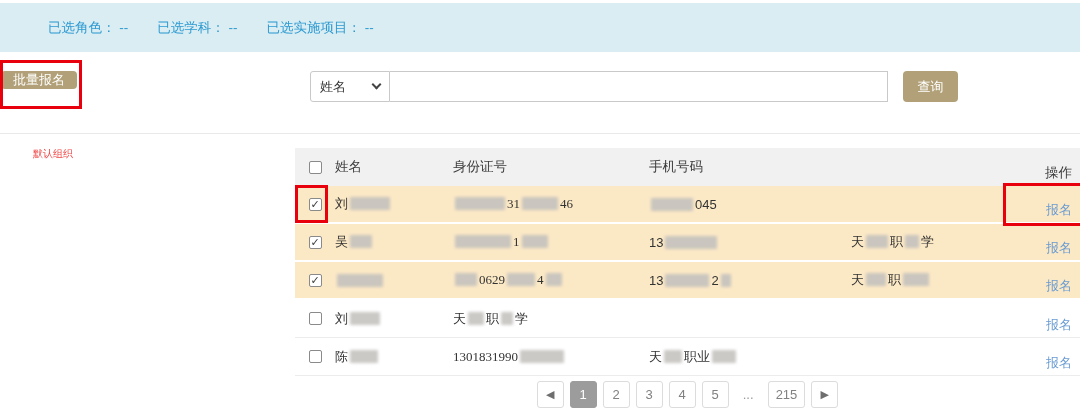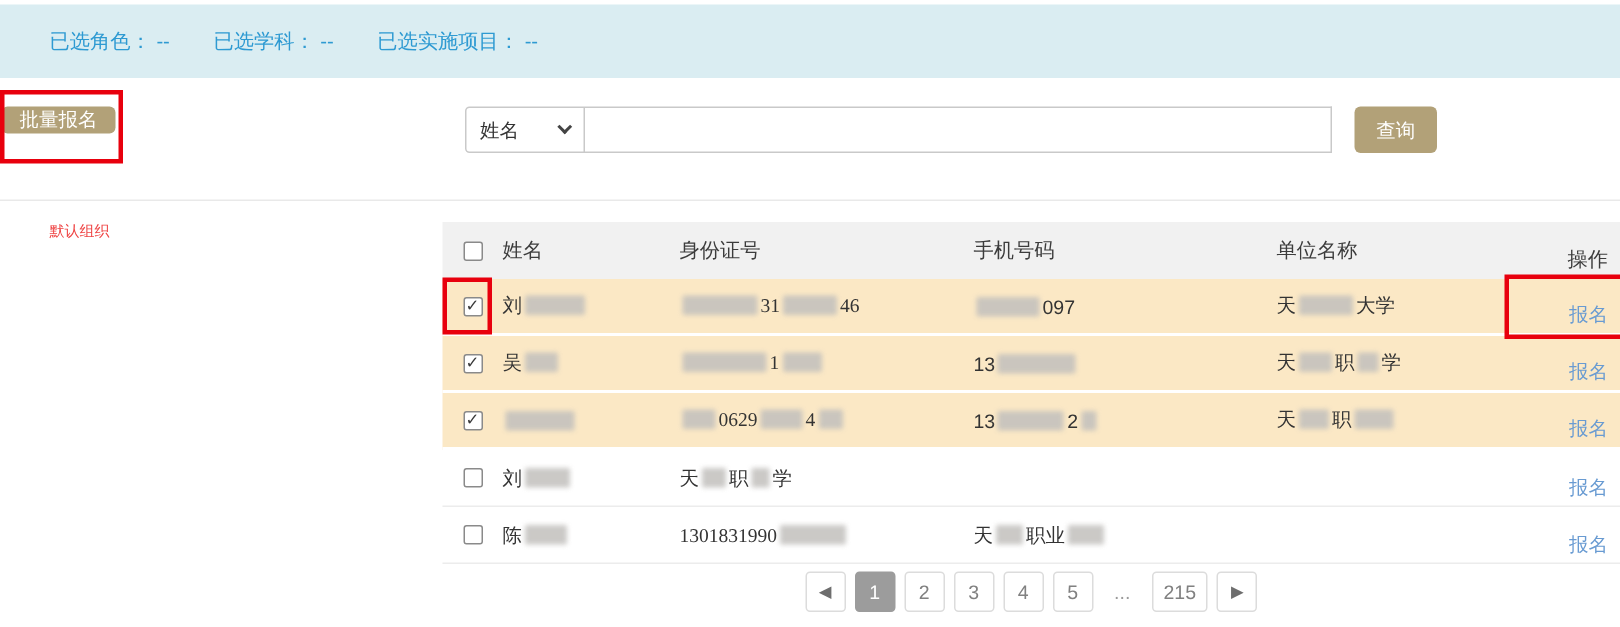--- a/index.html
+++ b/index.html
@@ -1,21 +1,21 @@
 <!DOCTYPE html>
 <html><head>
 <meta charset="utf-8">
 <style>
   * { margin:0; padding:0; box-sizing:border-box; }
   body { font-family:"Liberation Sans","DejaVu Sans",sans-serif; background:#fff; }
   .screen { position:relative; width:1080px; height:418px; background:#fff; overflow:hidden; }
 
   
   .topbar { position:absolute; left:0; top:3px; width:1080px; height:49px;
-            background:#daedf2; display:flex; align-items:center; padding-left:33px;
+            background:#daedf2; display:flex; align-items:center; padding-left:48px;
             color:#2e9ad2; font-size:13.5px; }
   .topbar .seg { margin-right:29px; white-space:pre; }
 
   
   .batch-btn { position:absolute; left:1px; top:71px; width:76px; height:18px;
                background:#b2a178; color:#fff; border:none; border-radius:4px;
                font-size:13px; cursor:pointer; font-family:inherit; }
   .search-group { position:absolute; left:310px; top:71px; display:flex; height:31px; }
   .select-box { width:80px; height:31px; border:1px solid #c9c9c9; border-radius:3px 0 0 3px;
                 background:#fff; display:flex; align-items:center; justify-content:space-between;
@@ -96,32 +96,30 @@
   <div class="org-label">默认组织</div>
 
   <div class="table">
     <div class="t-head">
       <span class="c-check">
         <span class="cb"></span>
       </span>
       <span class="c-name">姓名</span>
       <span class="c-id">身份证号</span>
       <span class="c-phone">手机号码</span>
-      <span class="c-unit">单位名称</span>
       <span class="c-action">操作</span>
     </div>
     <div id="table-body">
         <div class="t-row hl">
           <span class="c-check">
             <span class="cb">✓</span>
           </span>
           <span class="c-name"><span>刘</span><span class="redact" style="width: 40px;"></span></span>
           <span class="c-id"><span class="redact" style="width: 50px;"></span><span>31</span><span class="redact" style="width: 36px;"></span><span>46</span></span>
-          <span class="c-phone"><span class="redact" style="width: 42px;"></span><span>097</span></span>
-          <span class="c-unit"><span>天</span><span class="redact" style="width: 36px;"></span><span>大学</span></span>
+          <span class="c-phone"><span class="redact" style="width: 42px;"></span><span>045</span></span>
           <span class="c-action"><a class="action-link" href="#">报名</a></span>
         </div>
         <div class="t-row hl">
           <span class="c-check">
             <span class="cb">✓</span>
           </span>
           <span class="c-name"><span>吴</span><span class="redact" style="width: 22px;"></span></span>
           <span class="c-id"><span class="redact" style="width: 56px;"></span><span>1</span><span class="redact" style="width: 26px;"></span></span>
           <span class="c-phone"><span>13</span><span class="redact" style="width: 52px;"></span></span>
           <span class="c-unit"><span>天</span><span class="redact" style="width: 22px;"></span><span>职</span><span class="redact" style="width: 14px;"></span><span>学</span></span>

